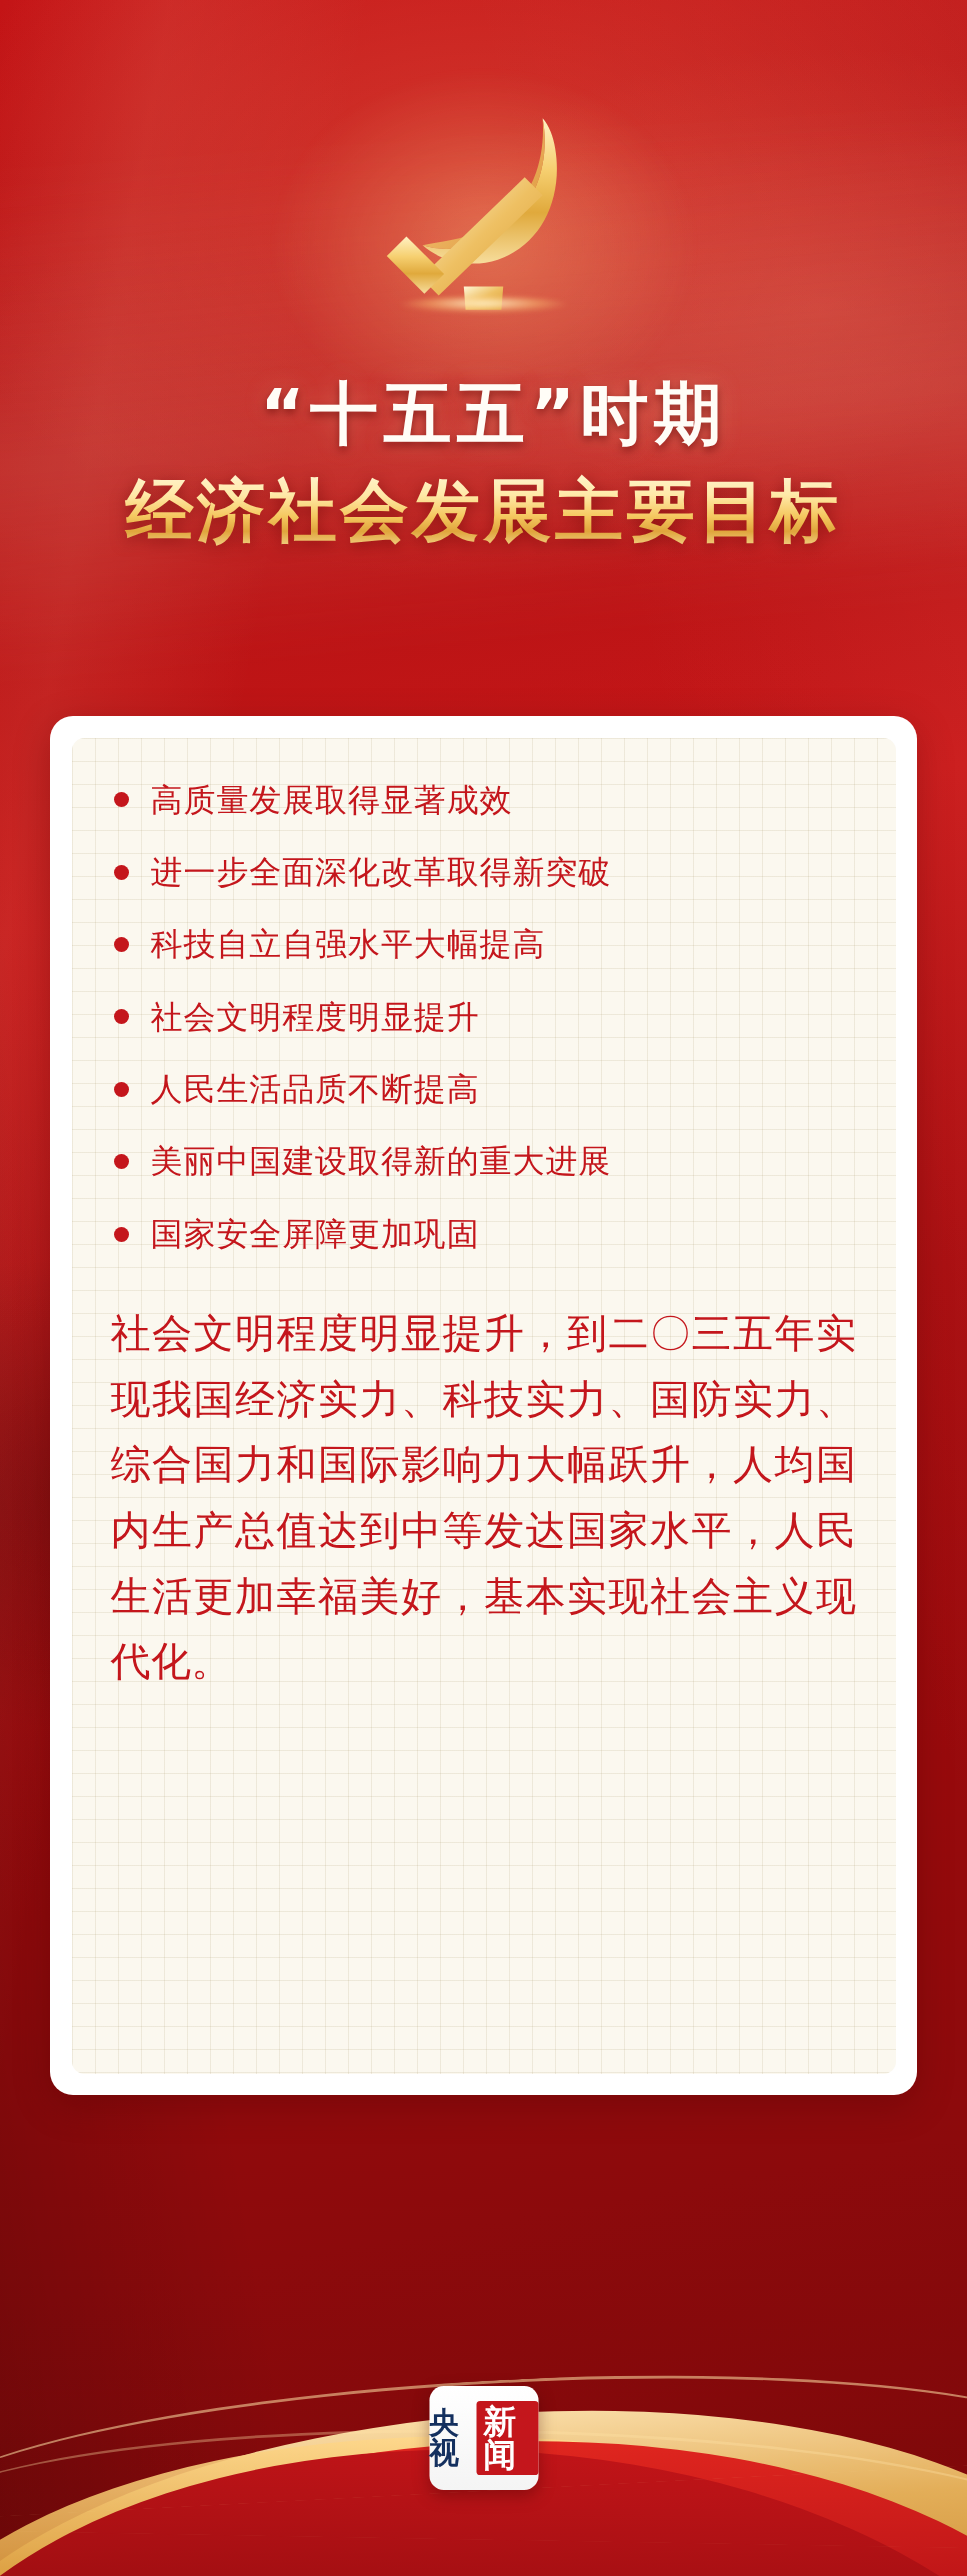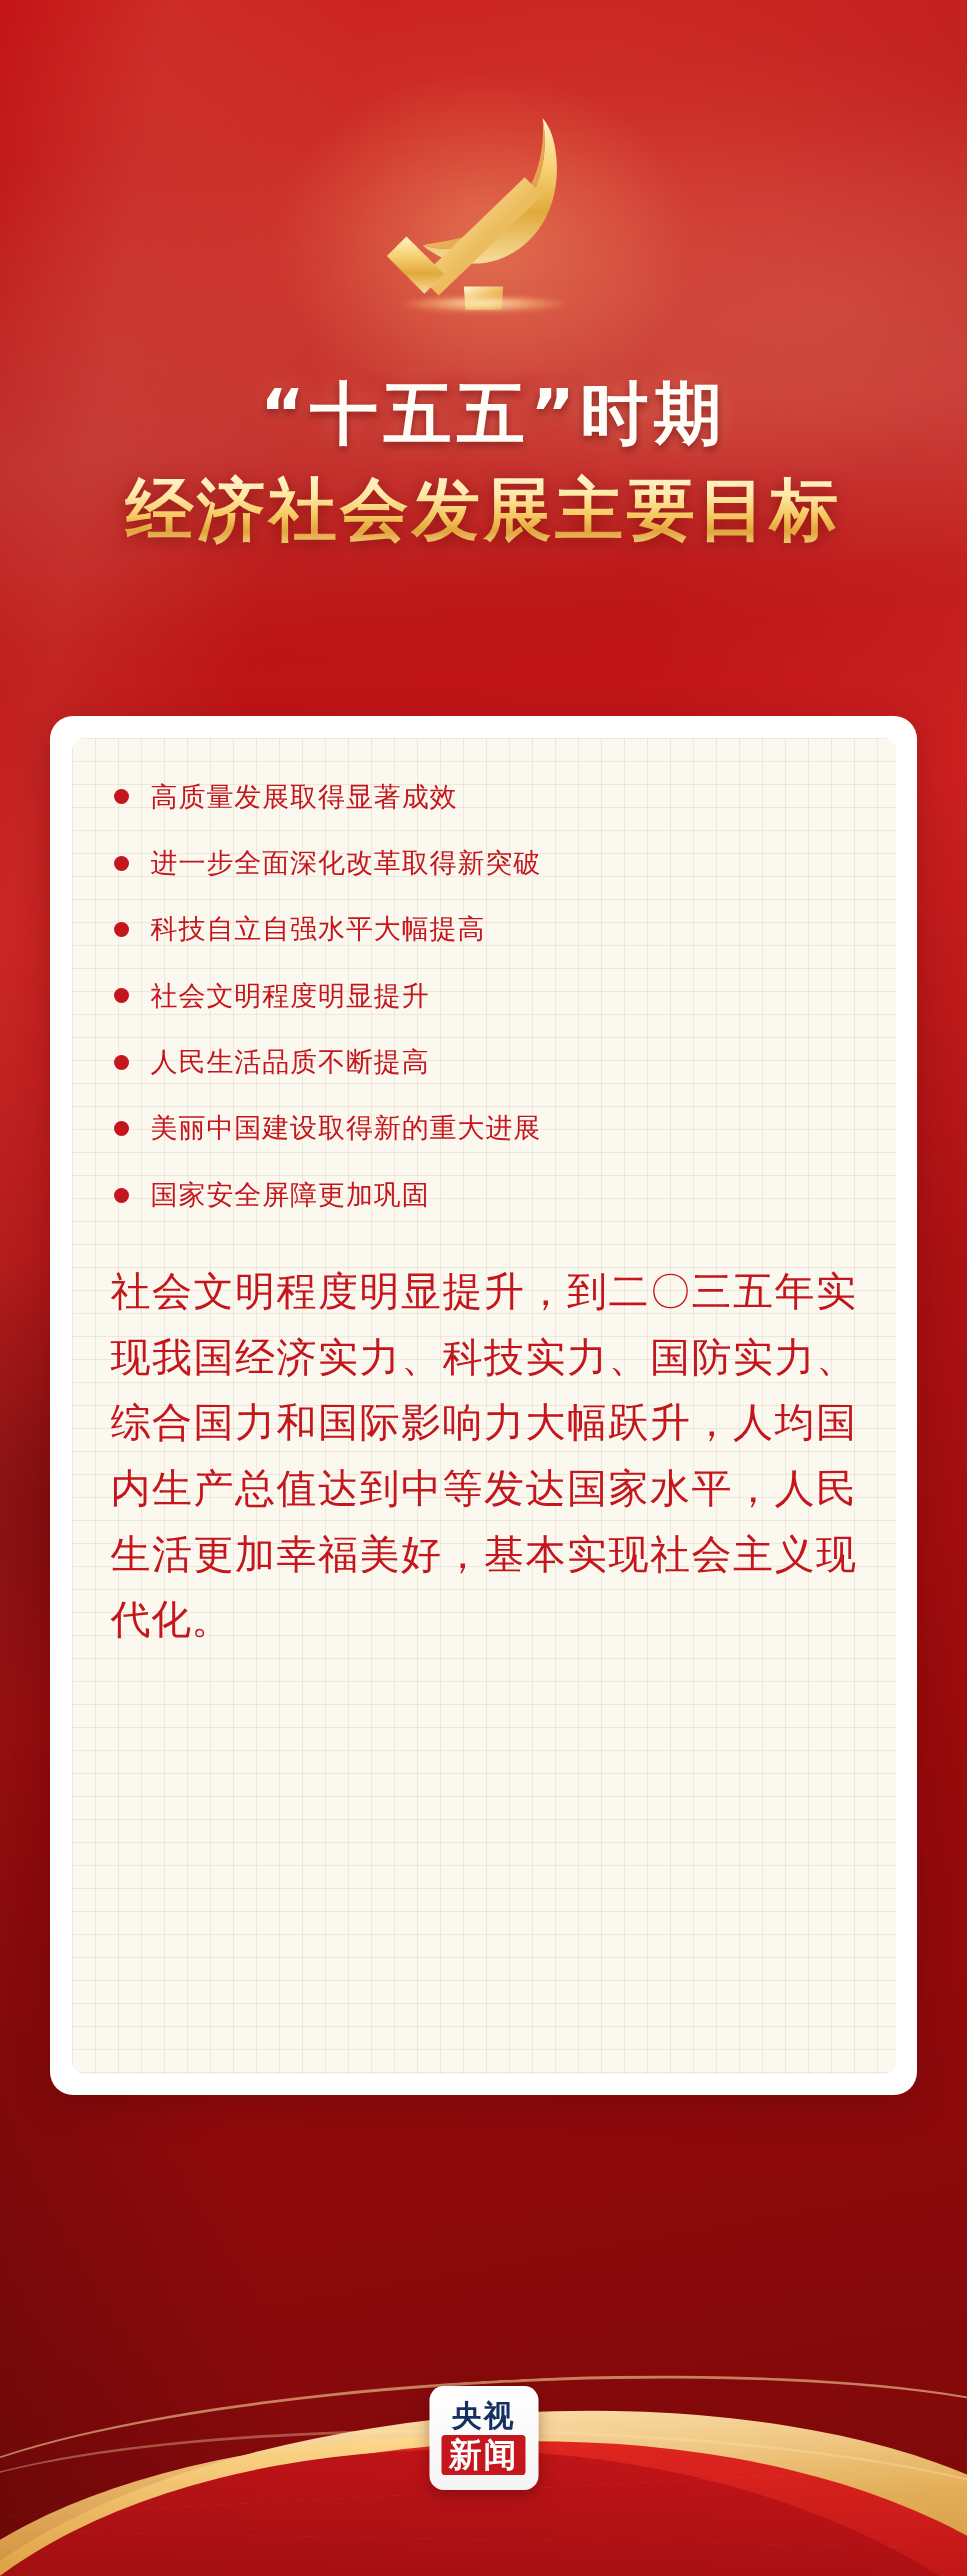--- a/index.html
+++ b/index.html
@@ -94,21 +94,21 @@
     line-height: 1.12;
     font-family: "DejaVu Sans", "Liberation Sans", sans-serif;
     padding-left: 20px;
   }
   .title-line2 {
     margin-top: 19.7px;
     font-size: 68px;
     font-weight: bold;
     letter-spacing: 3.6px;
     line-height: 1.12;
-    font-family: Liberation Serif, serif;
+    font-family: Liberation Sans, sans-serif;
     background: linear-gradient(180deg, #fff4d0 0%, #ffe9a8 30%, #f5c860 58%, #e0a53c 78%, #f3d48a 100%);
     -webkit-background-clip: text;
     background-clip: text;
     color: transparent;
     filter: drop-shadow(0 3.6px 7.2px rgba(90,0,0,0.5));
   }
 
   
   .card {
     position: absolute;
@@ -147,21 +147,21 @@
   }
   .dot {
     flex: 0 0 auto;
     width: 15px;
     height: 15px;
     border-radius: 50%;
     background: #c4161c;
     margin-right: 21.5px;
   }
   .goal-text {
-    font-size: 27px;
+    font-size: 32px;
     color: #c4161c;
     line-height: 1.2;
     letter-spacing: 0.9px;
     font-family: "DejaVu Sans", "Liberation Sans", sans-serif;
   }
   .paragraph {
     margin-top: 48px;
     font-size: 40px;
     line-height: 1.64;
     color: #c4161c;
@@ -205,21 +205,21 @@
     position: absolute;
     left: 50%;
     bottom: 86px;
     transform: translateX(-50%);
     width: 109px;
     height: 104px;
     border-radius: 14.3px;
     background: linear-gradient(180deg, #ffffff 0%, #f4f4f4 100%);
     box-shadow: 0 5.4px 16px rgba(60,0,0,0.35);
     display: flex;
-    flex-direction: column;
+    flex-direction: row;
     align-items: center;
     justify-content: center;
     gap: 3.6px;
   }
   .logo-top {
     font-size: 30px;
     font-weight: bold;
     color: #14305f;
     letter-spacing: 1.8px;
     line-height: 1;

